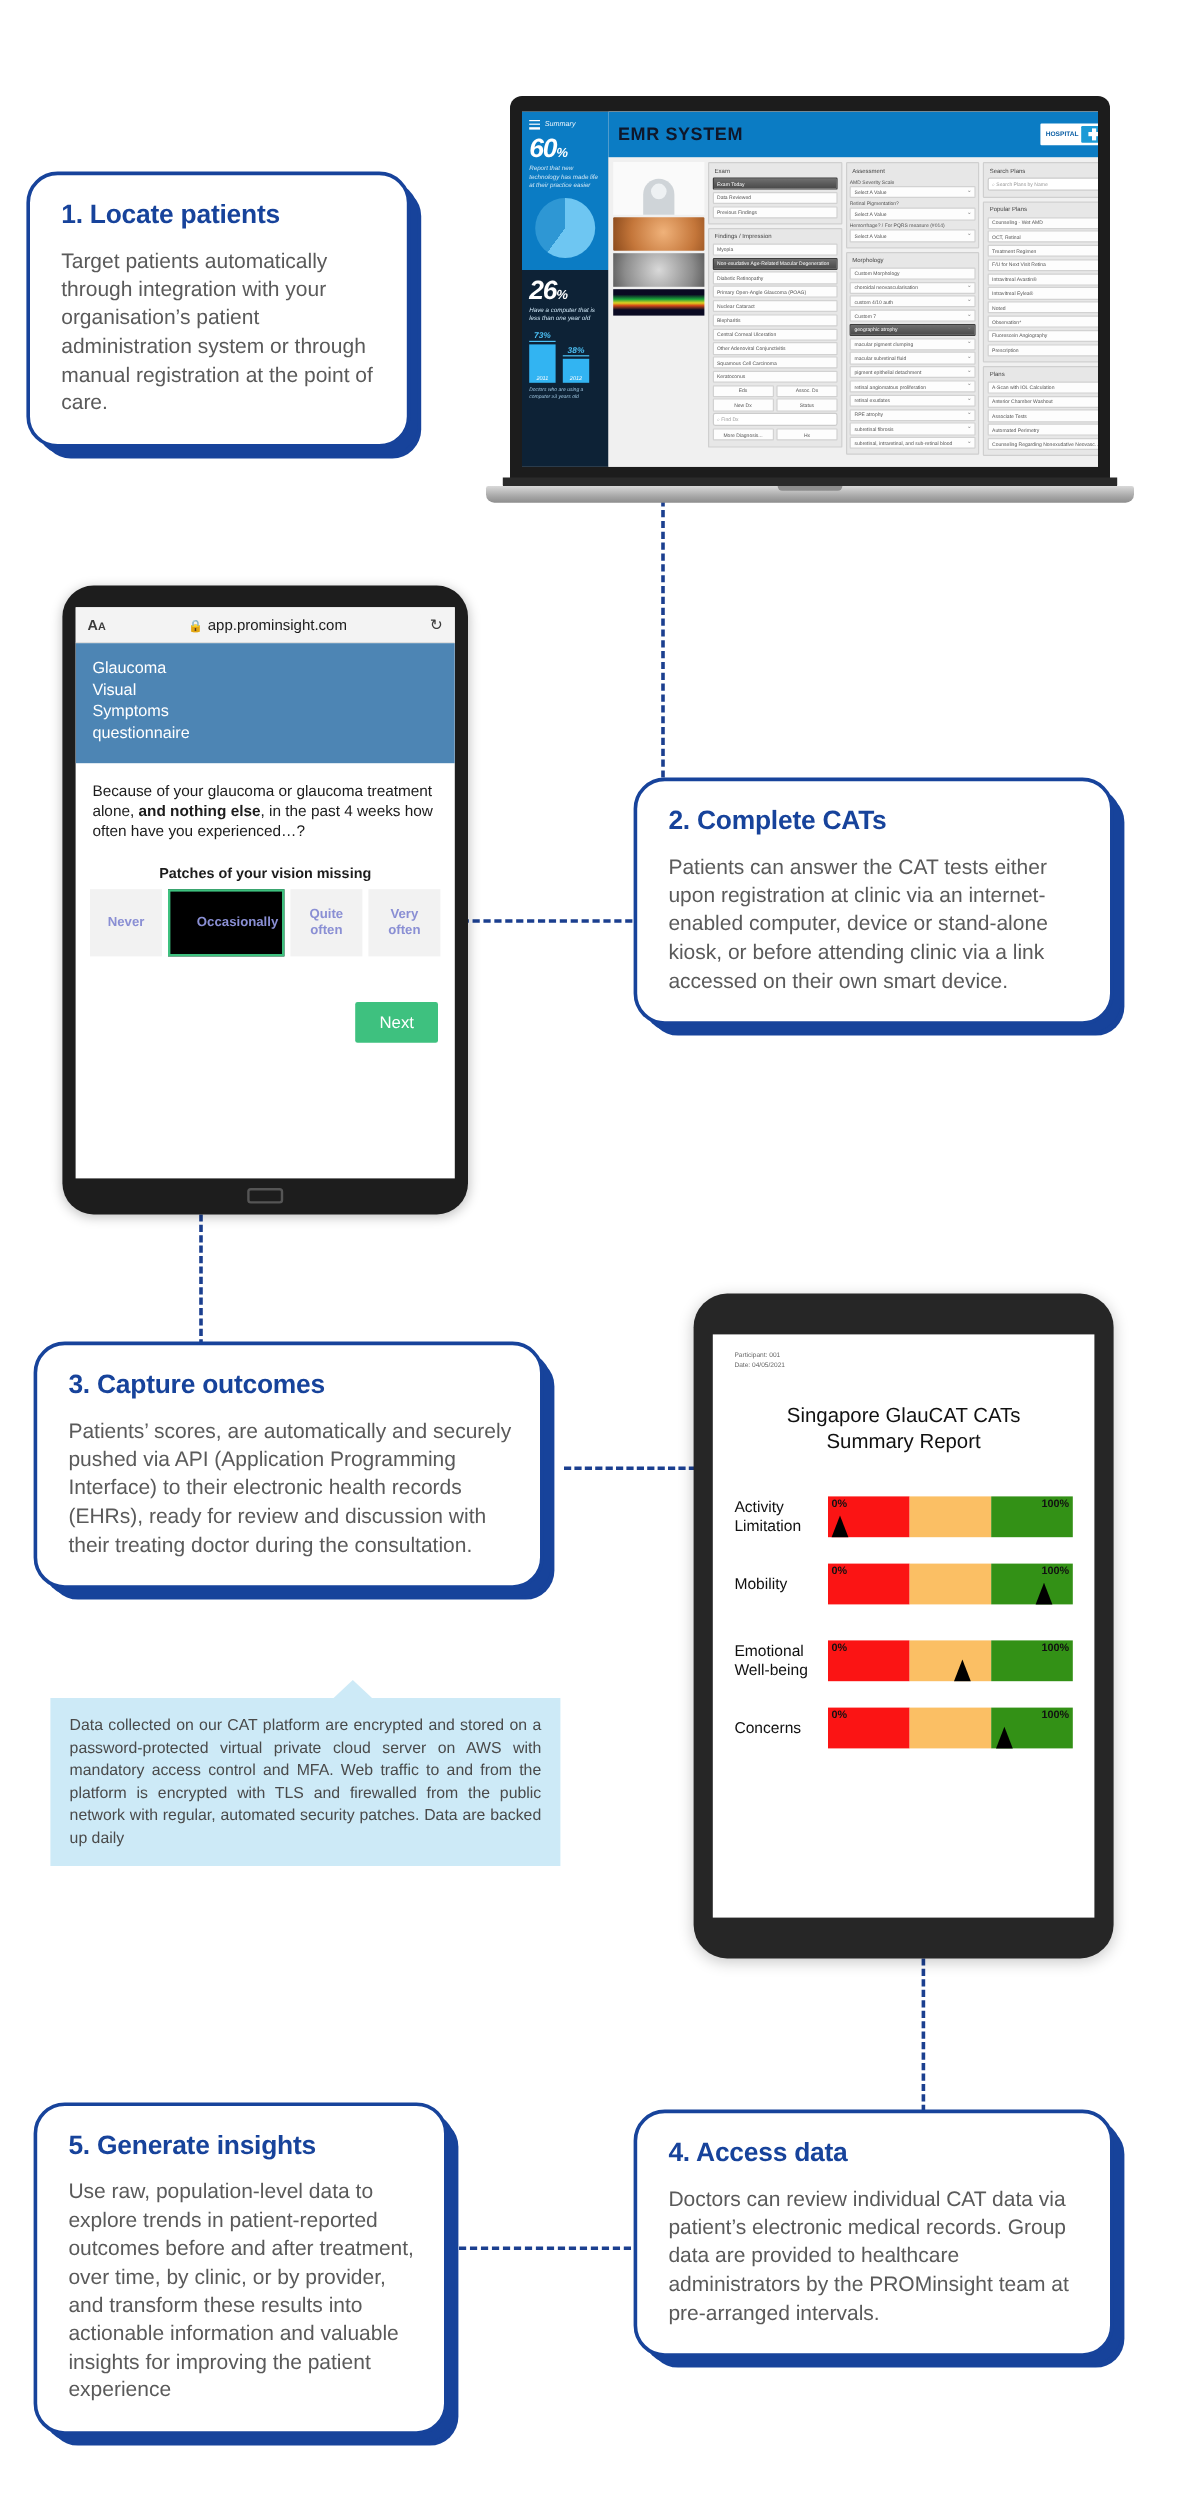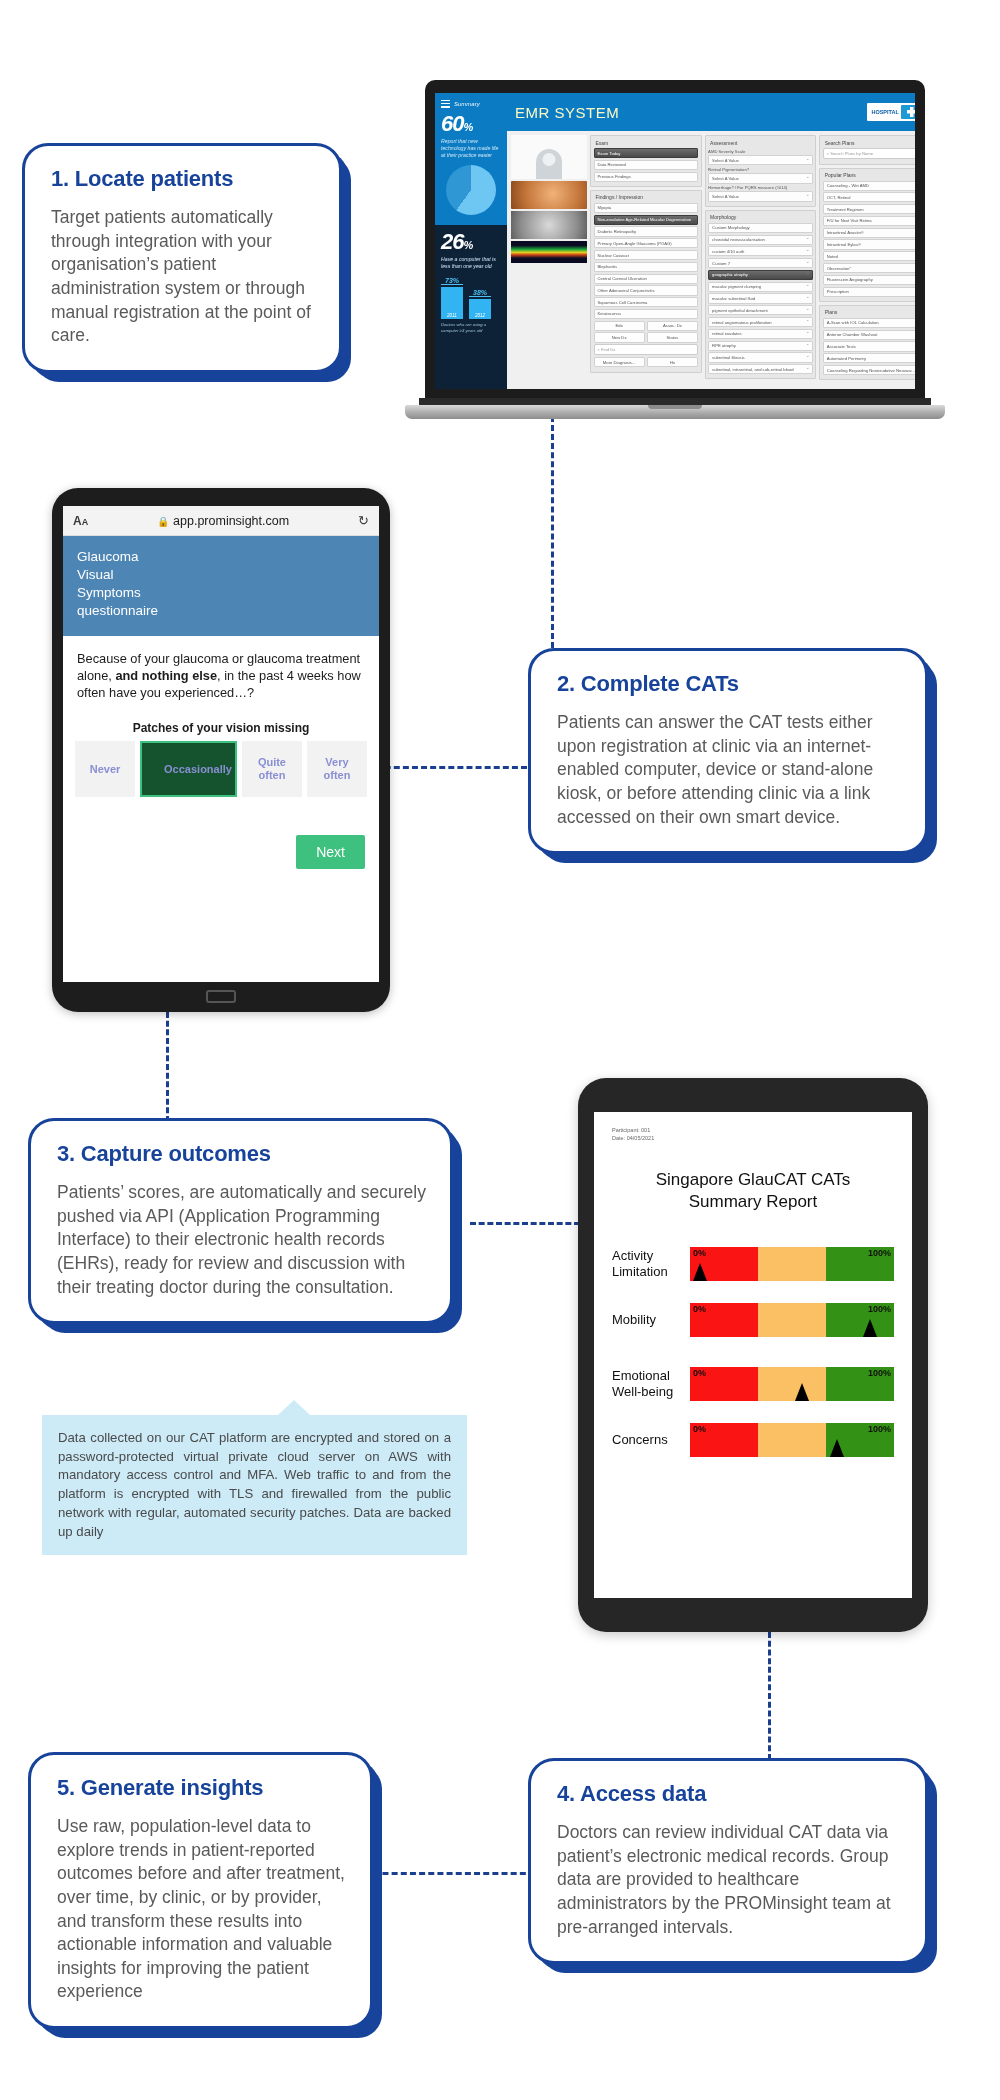--- a/index.html
+++ b/index.html
@@ -92,21 +92,21 @@
   .bval { font-size:7px; font-weight:bold; color:#4cc2f7; border-bottom:1px solid #4cc2f7; display:block; margin-bottom:2px; }
   .bbar { width:22px; background:#32b4f2; position:relative; }
   .byear { font-size:4.6px; color:#fff; position:absolute; bottom:1px; left:0; right:0; text-align:center; }
   .bfoot { font-size:4.2px; color:#9fc6e0; margin-top:3px; line-height:1.3; }
 
   .emr-main { flex:1; display:flex; flex-direction:column; background:#f0f0f0; }
   .emr-top {
     background:#0b7cc4; height:38px; display:flex; align-items:center;
     justify-content:space-between; padding:0 8px;
   }
-  .emr-title { color:#fef9c3; font-size:15px; font-weight:normal; letter-spacing:0.5px; }
+  .emr-title { color:#0f172a; font-size:15px; font-weight:bold; letter-spacing:0.5px; }
   .hosp-logo {
     background:#fff; padding:2px 4px; display:flex; align-items:center; gap:2px;
     border-radius:1px;
   }
   .hosp-logo .txt { color:#0b5fa5; font-size:5.5px; font-weight:bold; }
   .hosp-logo .mark { width:22px; height:14px; background:#1b9ad6; position:relative; border-radius:1px; }
   .hosp-logo .mark::before {
     content:""; position:absolute; left:6px; top:2px; width:10px; height:10px;
     background:
       linear-gradient(#fff,#fff) center/3.5px 10px no-repeat,
@@ -161,21 +161,21 @@
   .ph-hero div { font-size:13.5px; line-height:1.33; }
   .ph-q { padding:14px 14px 0; font-size:12.8px; color:#1c1c1c; line-height:1.33; }
   .ph-q b { font-weight:bold; }
   .ph-sub { text-align:center; font-weight:bold; font-size:12px; color:#1c1c1c; margin:20px 0 6px; }
   .opts { display:flex; gap:5px; padding:0 12px; }
   .opt {
     flex:1; background:#f2f2f2; border:2px solid transparent;
     min-height:56px; display:flex; align-items:center; justify-content:center;
     text-align:center; font-size:11px; color:#8a8fd4; font-weight:600; line-height:1.15; padding:3px;
   }
-  .opt.active { border-color:#3ec17f; background:#14532d;padding-left:22px; }
+  .opt.active { border-color:#3ec17f; background:#000000;padding-left:22px; }
   .next-wrap { display:flex; justify-content:flex-end; padding:18px 14px 0; }
   .next-btn {
     background:#3ec17f; color:#fff; font-size:14px; padding:9px 20px; border-radius:2px;margin-top:20px;
   }
   .ph-home { position:absolute; left:50%; transform:translateX(-50%); bottom:9px;
              width:30px; height:13px; border:2px solid #555; border-radius:3px; }
 
   
   #tablet { position:absolute; z-index:5; }
   .tb-body {

